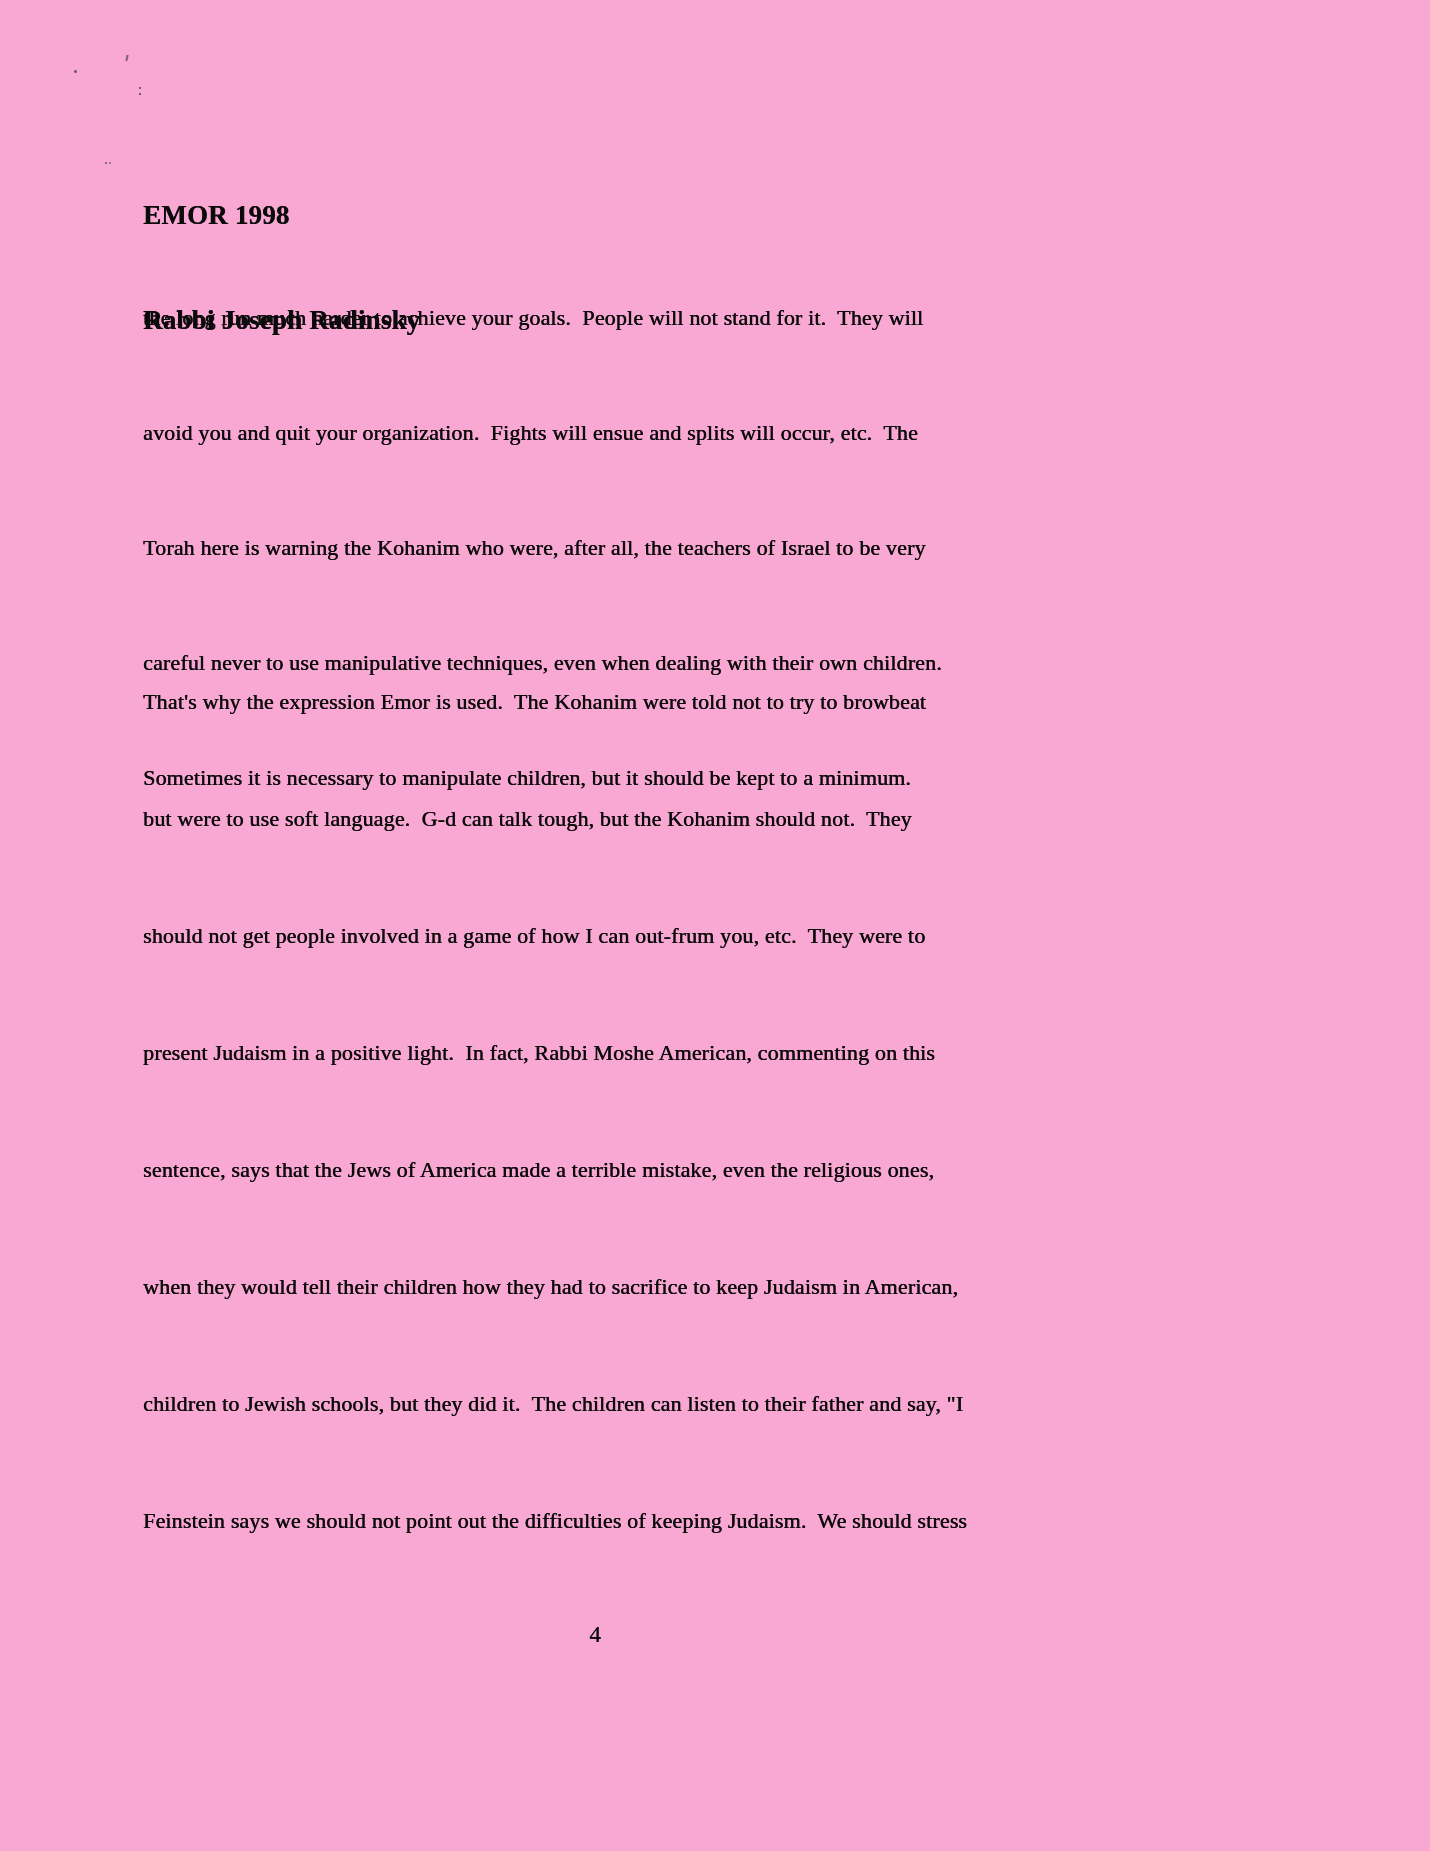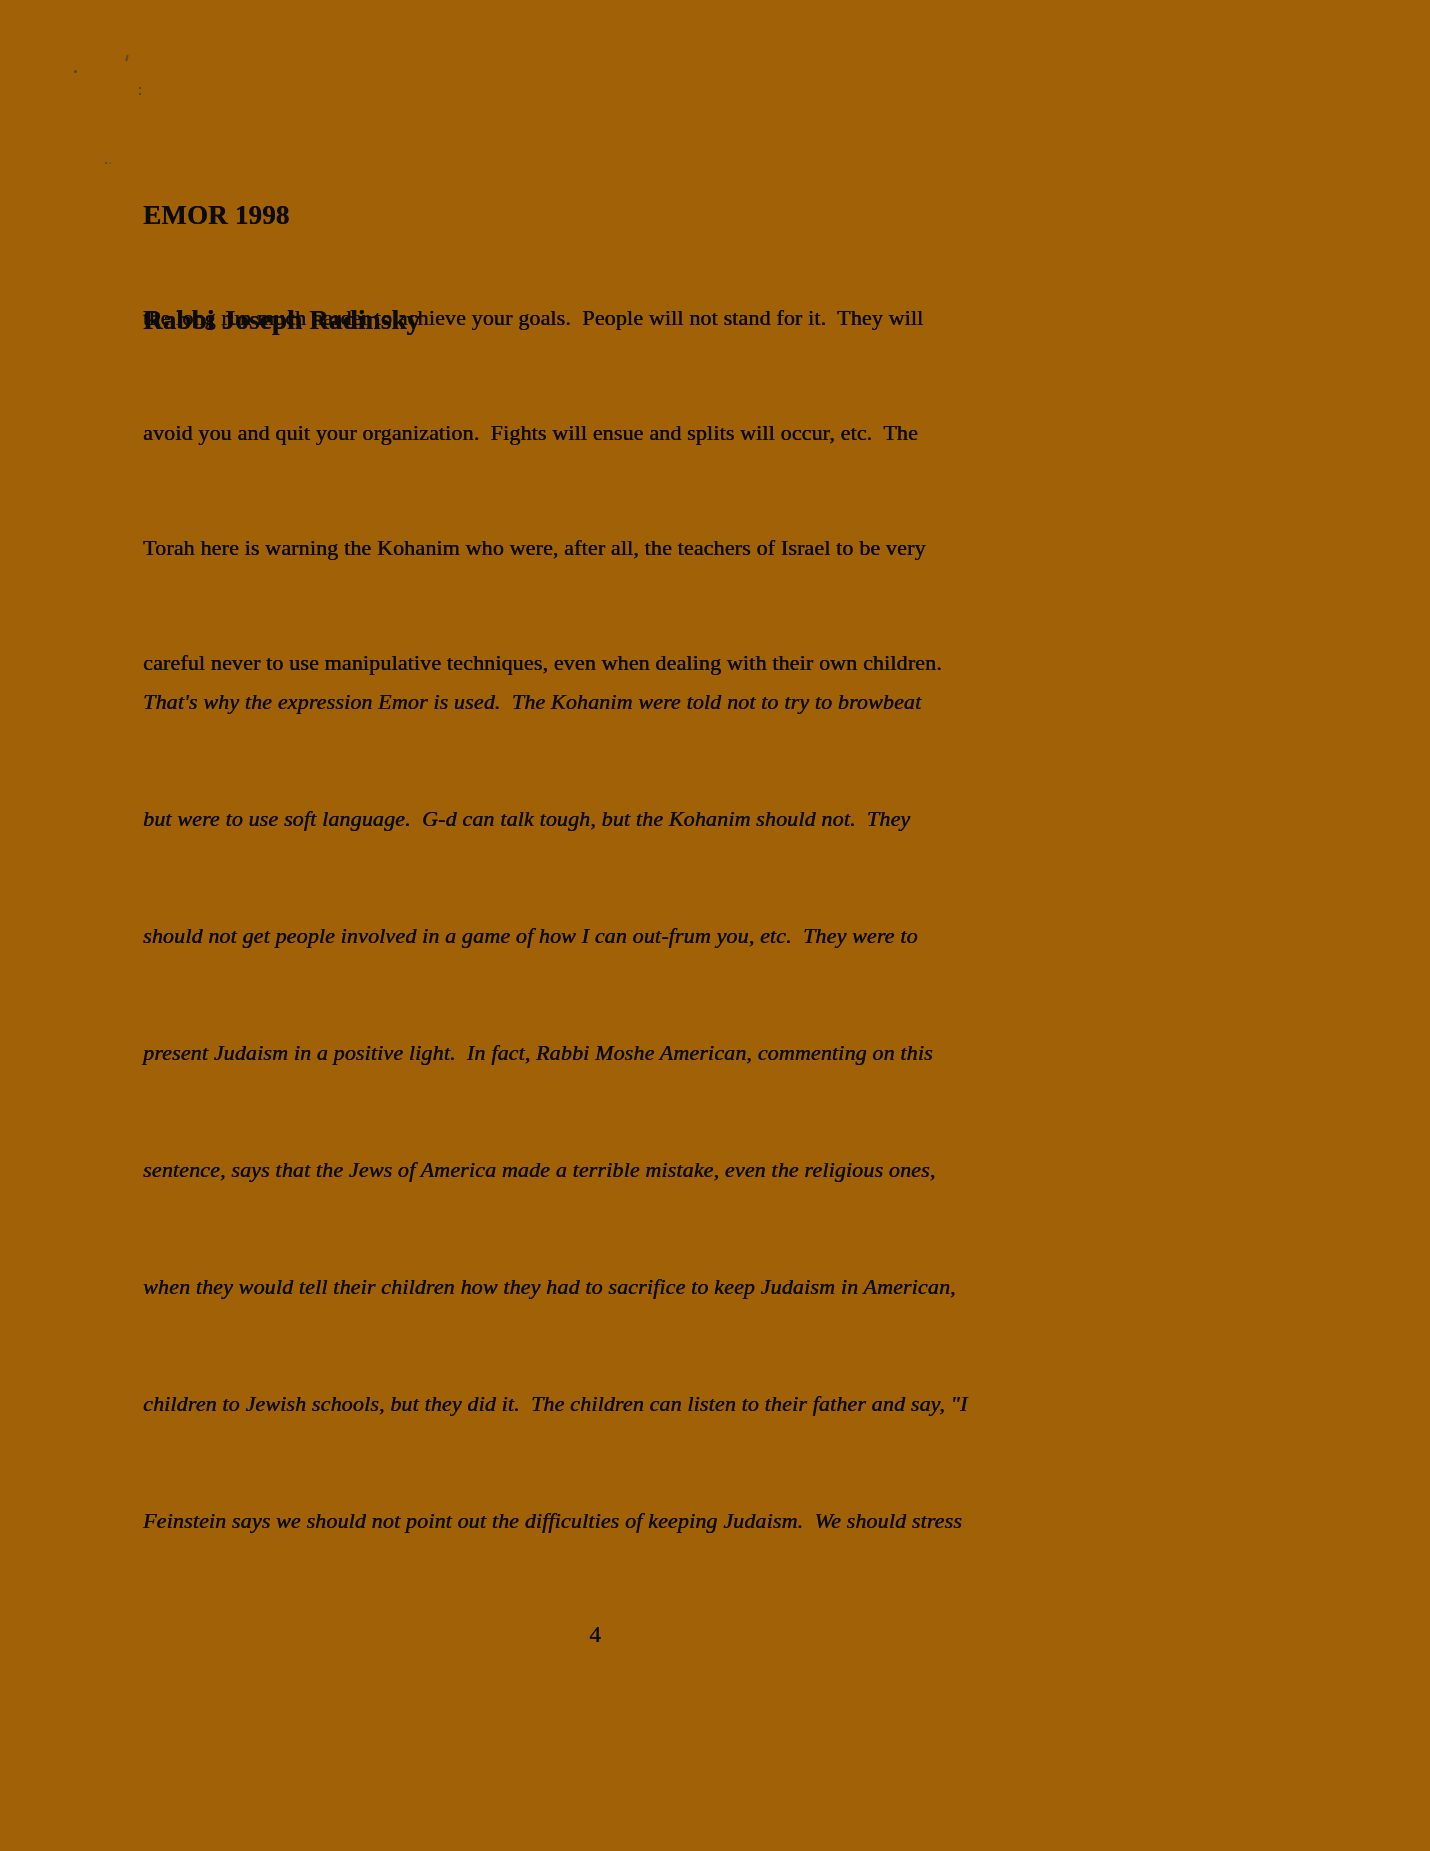--- a/index.html
+++ b/index.html
@@ -8,21 +8,21 @@
     height: 1851px;
     background: #ffffff;
     font-family: "Liberation Serif", serif;
     color: #0b0b0b;
     position: relative;
     overflow: hidden;
   }
   .page {
     position: absolute;
     inset: 0;
-    background: #a16207;
+    background: #f9a8d4;
   }
   .doc-header {
     position: absolute;
     left: 143px;
     top: 128px;
     font-size: 27px;
     font-weight: bold;
     line-height: 35px;
     letter-spacing: 0.2px;
     white-space: pre;
@@ -32,21 +32,21 @@
     position: absolute;
     left: 143px;
     white-space: pre;
     font-size: 22px;
     letter-spacing: 0.15px;
     text-shadow: 0.5px 0 0 rgba(0,0,0,0.8), 0 0.3px 0 rgba(0,0,0,0.5);
   }
   .para-1 { top: 234px; }
   .para-1 .line { line-height: 63px; height: 63px; }
   .para-2 { top: 617px; }
-  .para-2 .line { line-height: 65px; height: 65px; font-style: italic; }
+  .para-2 .line { line-height: 65px; height: 65px; }
   .page-number {
     position: absolute;
     left: 555px;
     top: 1620px;
     width: 80px;
     text-align: center;
     font-size: 23px;
     line-height: 30px;
     text-shadow: 0.4px 0 0 rgba(0,0,0,0.8);
   }
@@ -70,20 +70,21 @@
   <div class="doc-header">
     <div class="header-line">EMOR 1998</div>
     <div class="header-line">Rabbi Joseph Radinsky</div>
   </div>
 
   <div class="para para-1">
     <div class="line">the long run much harder to achieve your goals.  People will not stand for it.  They will</div>
     <div class="line">avoid you and quit your organization.  Fights will ensue and splits will occur, etc.  The</div>
     <div class="line">Torah here is warning the Kohanim who were, after all, the teachers of Israel to be very</div>
     <div class="line">careful never to use manipulative techniques, even when dealing with their own children.</div>
+    <div class="line">Sometimes it is necessary to manipulate children, but it should be kept to a minimum.</div>
   </div>
 
   <div class="para para-2">
     <div class="line">That's why the expression Emor is used.  The Kohanim were told not to try to browbeat</div>
     <div class="line">but were to use soft language.  G-d can talk tough, but the Kohanim should not.  They</div>
     <div class="line">should not get people involved in a game of how I can out-frum you, etc.  They were to</div>
     <div class="line">present Judaism in a positive light.  In fact, Rabbi Moshe American, commenting on this</div>
     <div class="line">sentence, says that the Jews of America made a terrible mistake, even the religious ones,</div>
     <div class="line">when they would tell their children how they had to sacrifice to keep Judaism in American,</div>
     <div class="line">children to Jewish schools, but they did it.  The children can listen to their father and say, "I</div>

